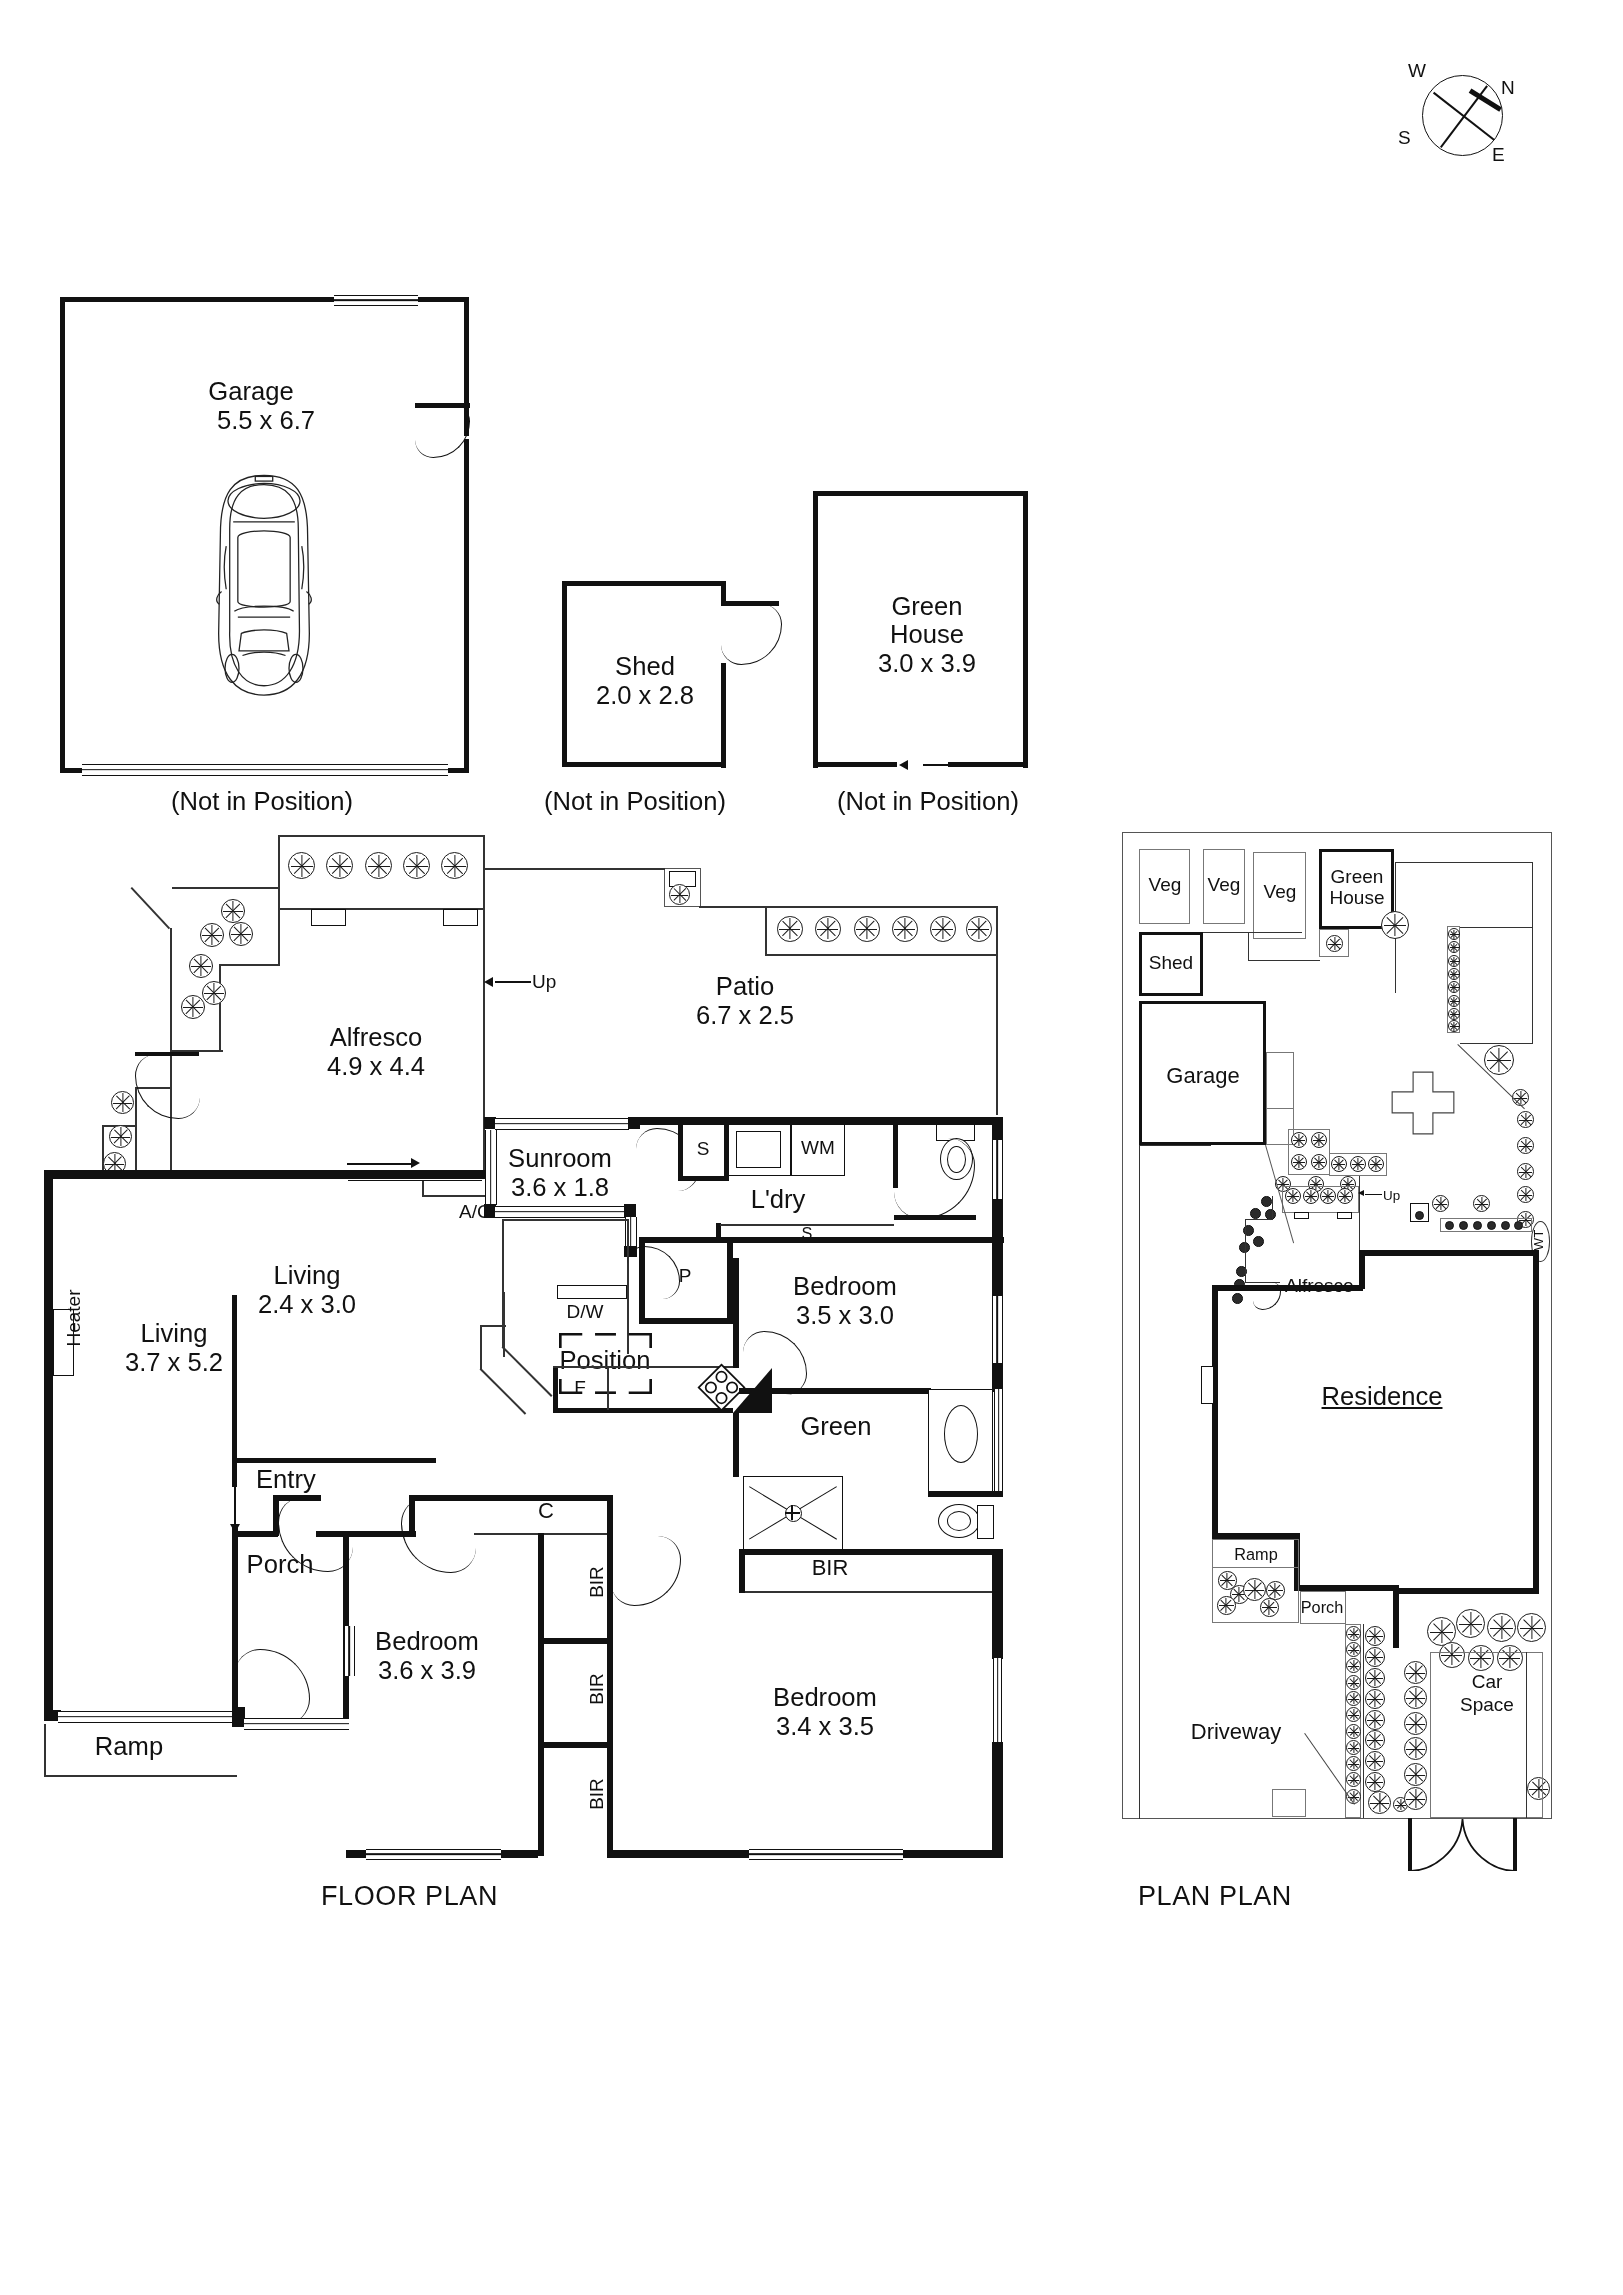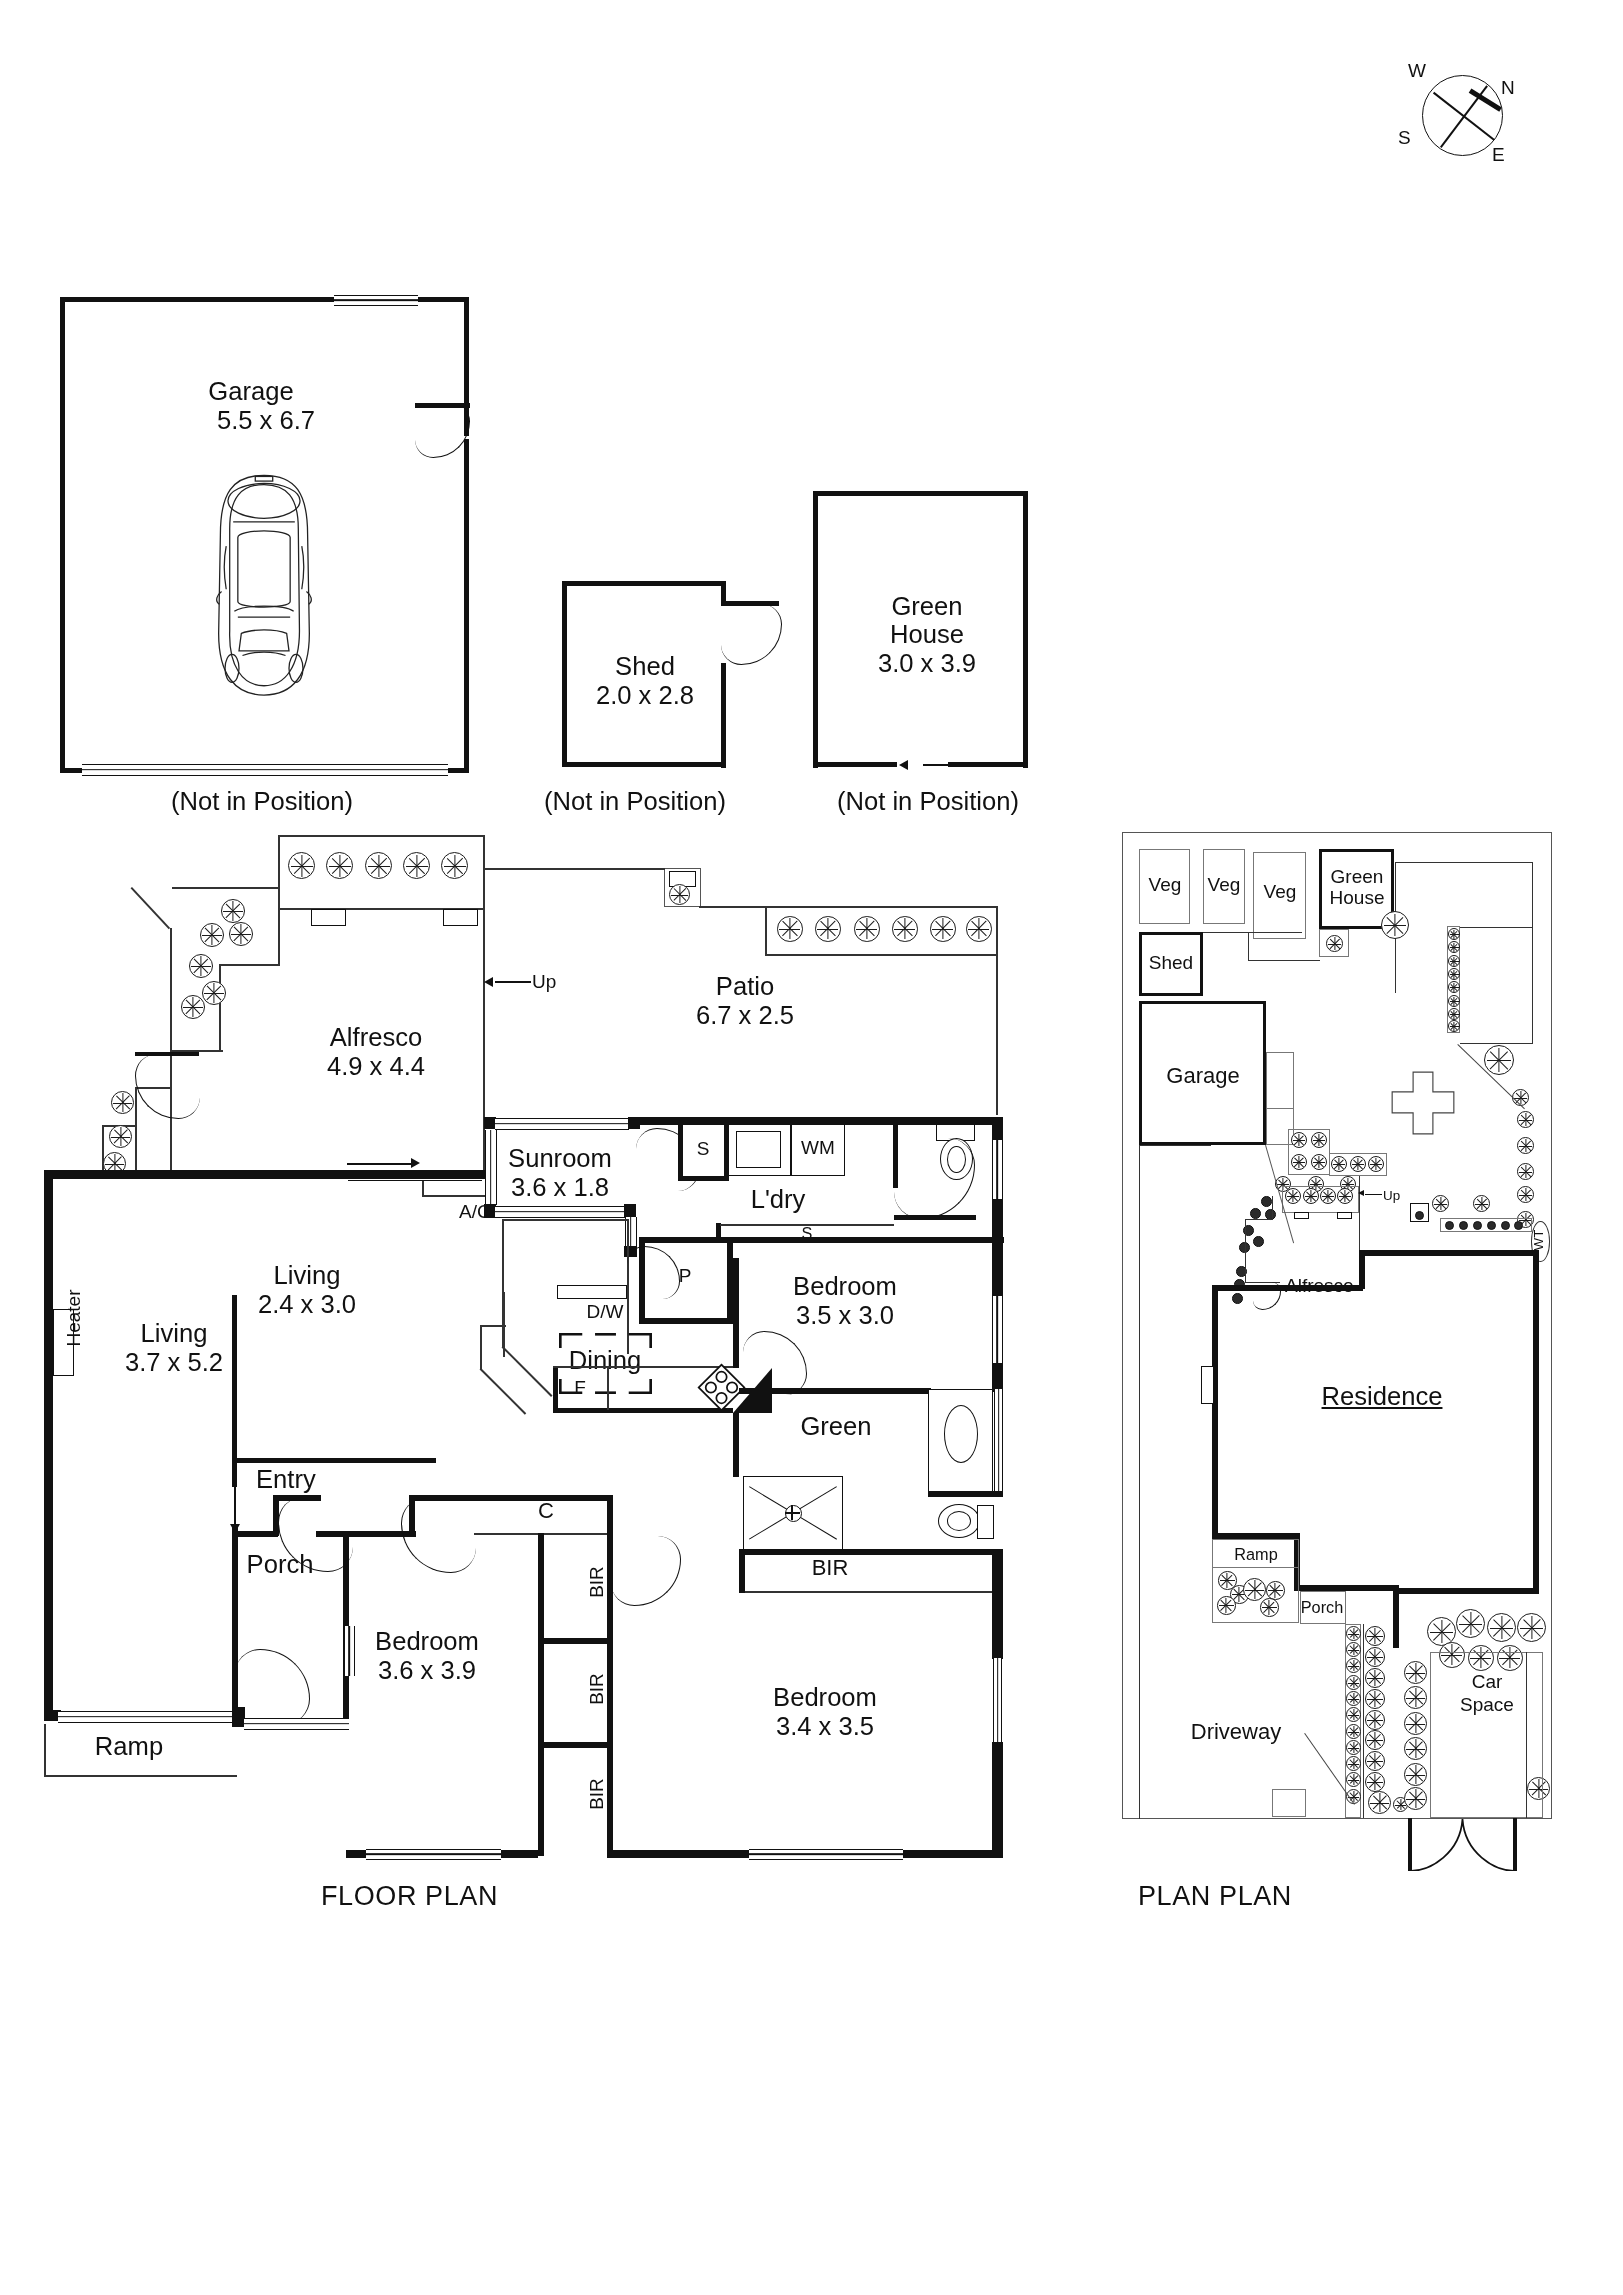--- a/index.html
+++ b/index.html
@@ -339,41 +339,41 @@
     <div class="lbl lg c" style="left:778px;top:1185px;">L'dry</div>
     <div class="w-int" style="left:716px;top:1223px;width:4.6px;height:18.6px;"></div>
     <div class="w-thin" style="left:720px;top:1224px;width:174px;height:1.5px;"></div>
     <div class="lbl sm c" style="left:807px;top:1224px;">S</div>
     <div class="w-ext" style="left:639px;top:1237px;width:365px;height:6.4px;"></div>
 
     <div class="w-thin" style="left:502px;top:1219px;width:1.5px;height:128px;"></div>
     <div class="w-thin" style="left:502px;top:1219px;width:127px;height:1.5px;"></div>
     <div class="w-thin" style="left:627px;top:1219px;width:1.5px;height:135px;"></div>
     <div class="box-lt" style="left:557px;top:1285px;width:70px;height:14px;"></div>
-    <div class="lbl md c" style="left:585px;top:1301px;margin-left:20px;">D/W</div>
+    <div class="lbl md c" style="left:585px;top:1301px;">D/W</div>
 
     <div class="abs" style="left:503px;top:1292px;width:1.5px;height:65px;background:#333;transform-origin:top left;"></div>
     <div class="abs" style="left:503px;top:1346px;width:70px;height:1.5px;background:#333;transform:rotate(45deg);transform-origin:left top;"></div>
     <div class="abs" style="left:480px;top:1325px;width:1.5px;height:44px;background:#333;"></div>
     <div class="abs" style="left:481px;top:1368px;width:64px;height:1.5px;background:#333;transform:rotate(45deg);transform-origin:left top;"></div>
     <div class="abs" style="left:480px;top:1325px;width:26px;height:1.5px;background:#333;"></div>
 
     <div class="abs" style="left:559px;top:1333px;width:93px;height:61px;">
       <svg width="93" height="61" viewBox="0 0 160 105">
           <g stroke="#111" stroke-width="5" fill="none">
         <path d="M2 26 L2 2 L40 2"></path>
             <path d="M62 2 L98 2"></path>
             <path d="M120 2 L158 2 L158 26"></path>
         <path d="M2 79 L2 103 L40 103"></path>
             <path d="M62 103 L98 103"></path>
             <path d="M120 103 L158 103 L158 79"></path>
       </g>
         </svg>
     </div>
-    <div class="lbl lg c" style="left:605px;top:1346px;">Dining</div>
+    <div class="lbl lg c" style="left:605px;top:1346px;">Position</div>
 
     <div class="w-ext" style="left:553px;top:1368px;width:5.2px;height:45px;"></div>
     <div class="w-thin" style="left:553px;top:1366px;width:180px;height:1.7px;"></div>
     <div class="w-ext" style="left:553px;top:1408px;width:180px;height:5.2px;"></div>
     <div class="w-thin" style="left:607px;top:1368px;width:1.5px;height:42px;"></div>
     <div class="lbl md c" style="left:580px;top:1377px;">F</div>
 
     <div class="abs" style="left:695px;top:1361px;width:53px;height:53px;">
       <svg width="53" height="53" viewBox="0 0 92 92">
           <g transform="rotate(45 46 46)">

